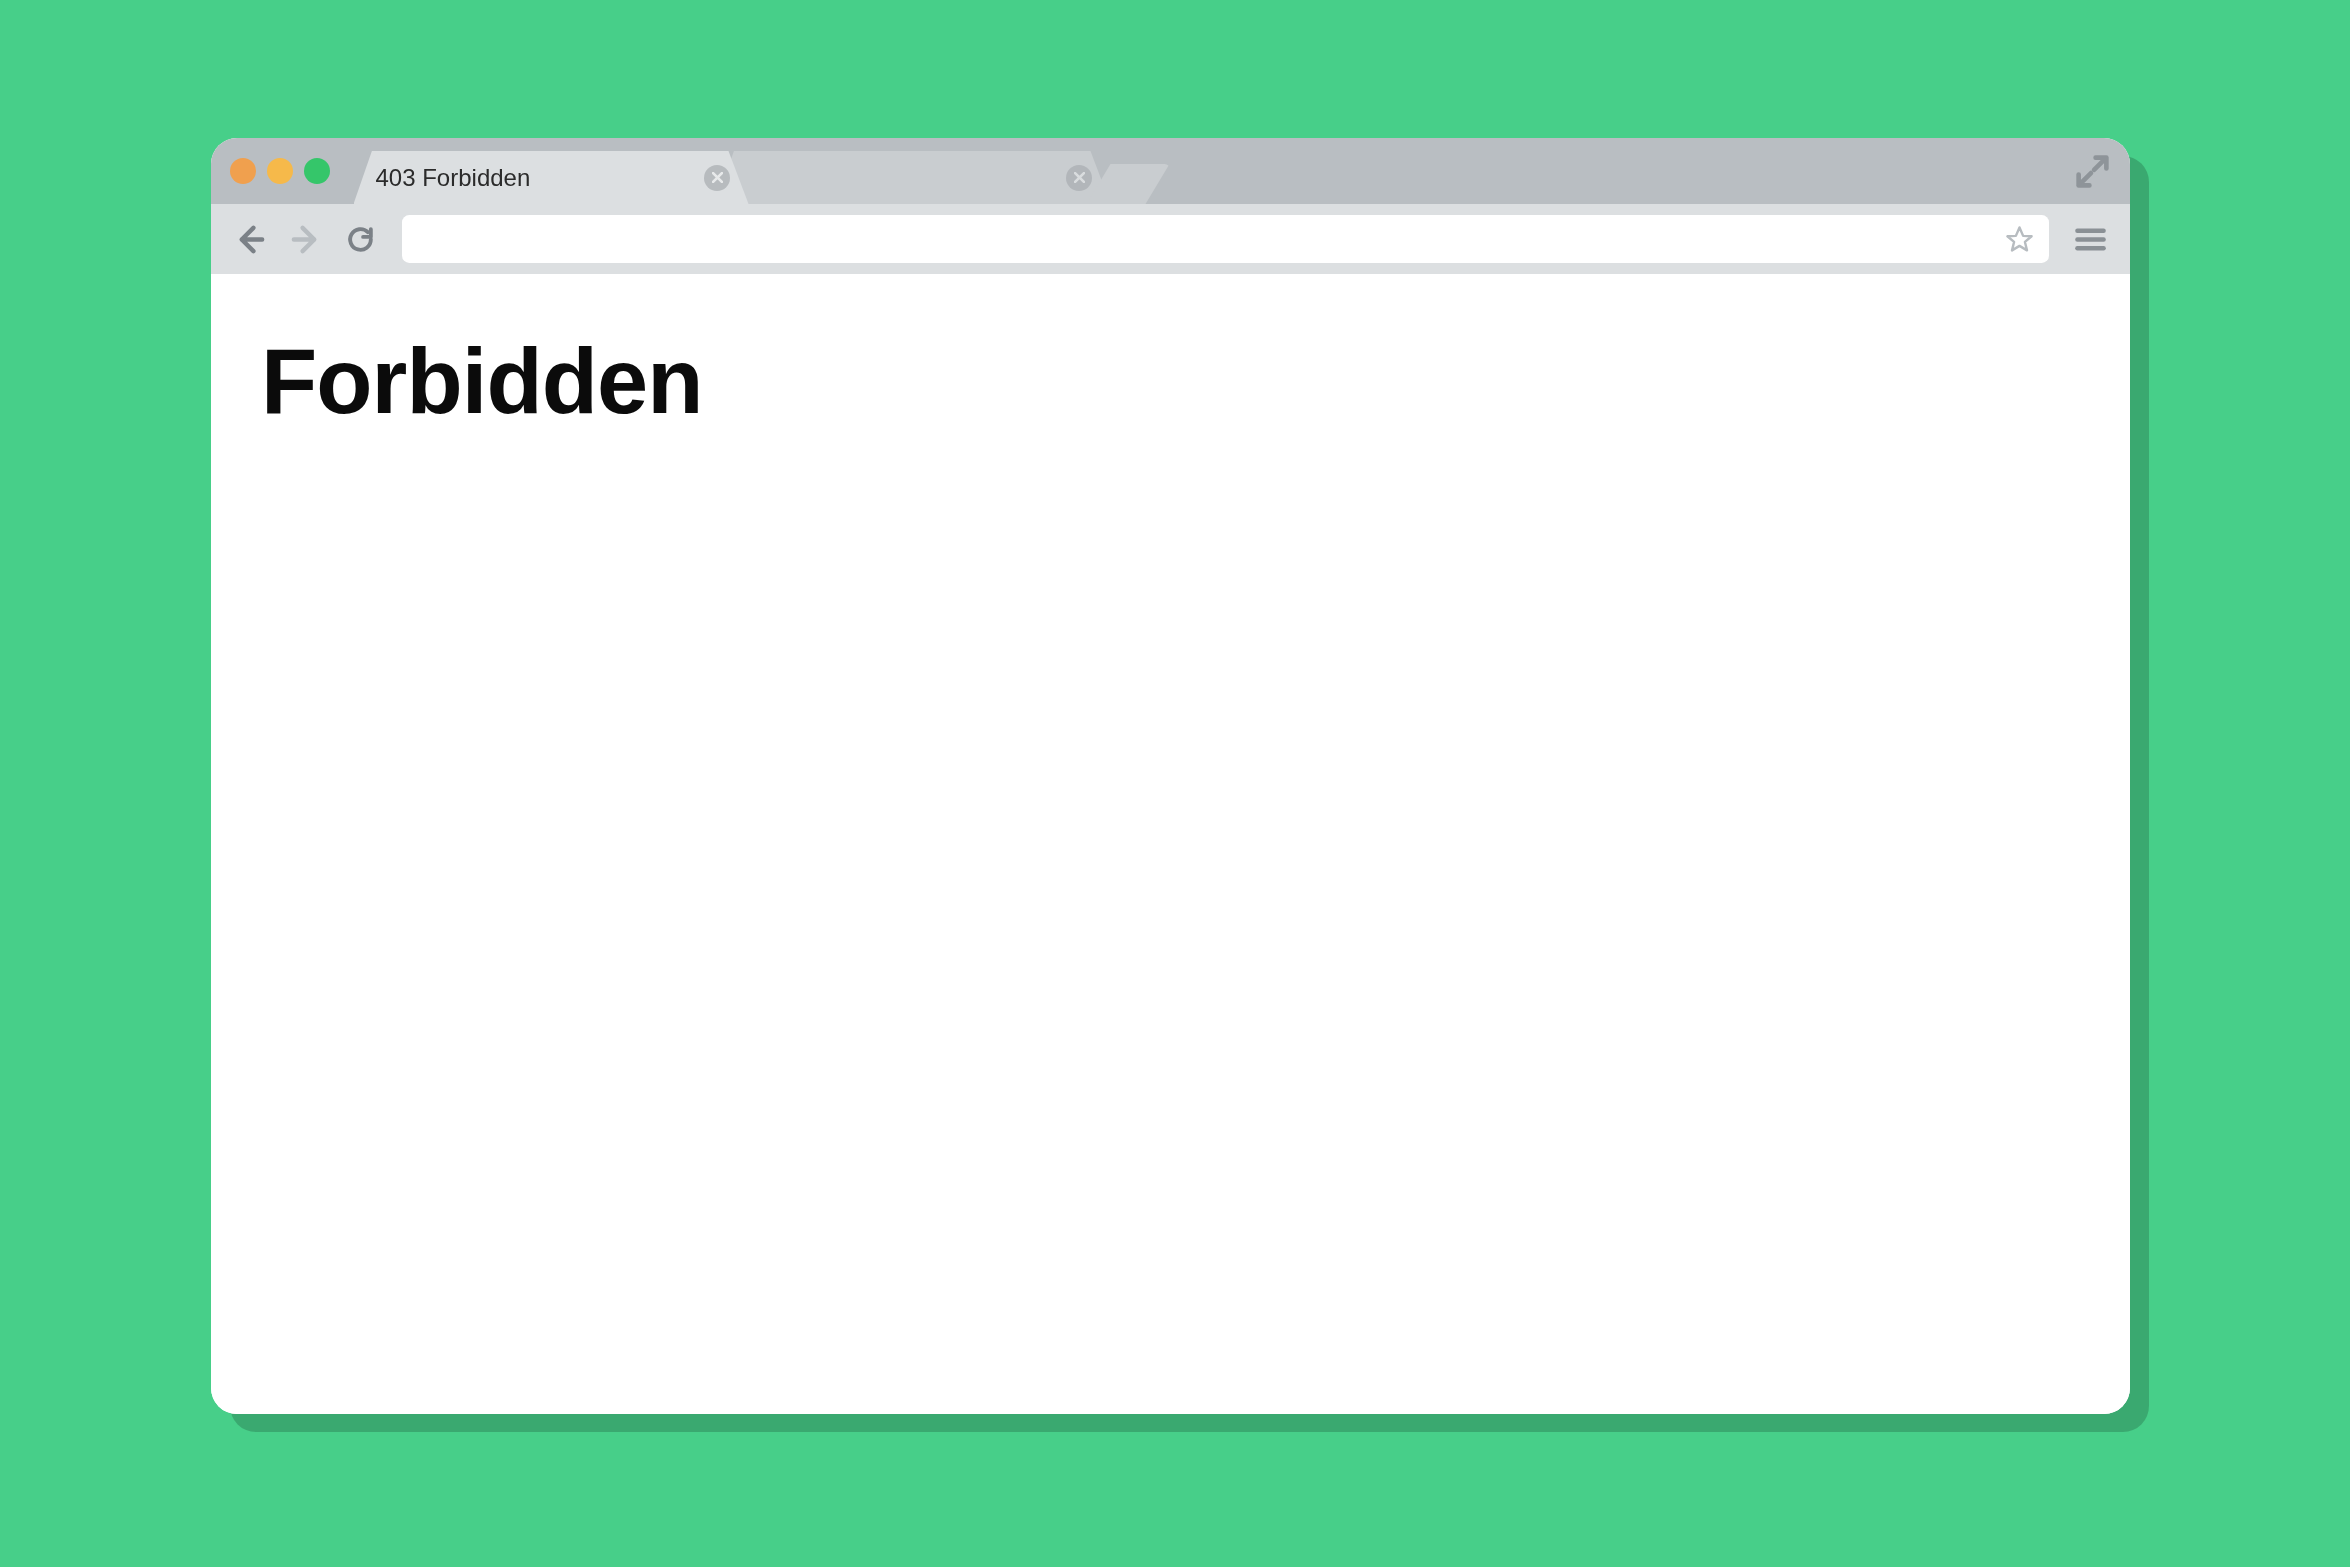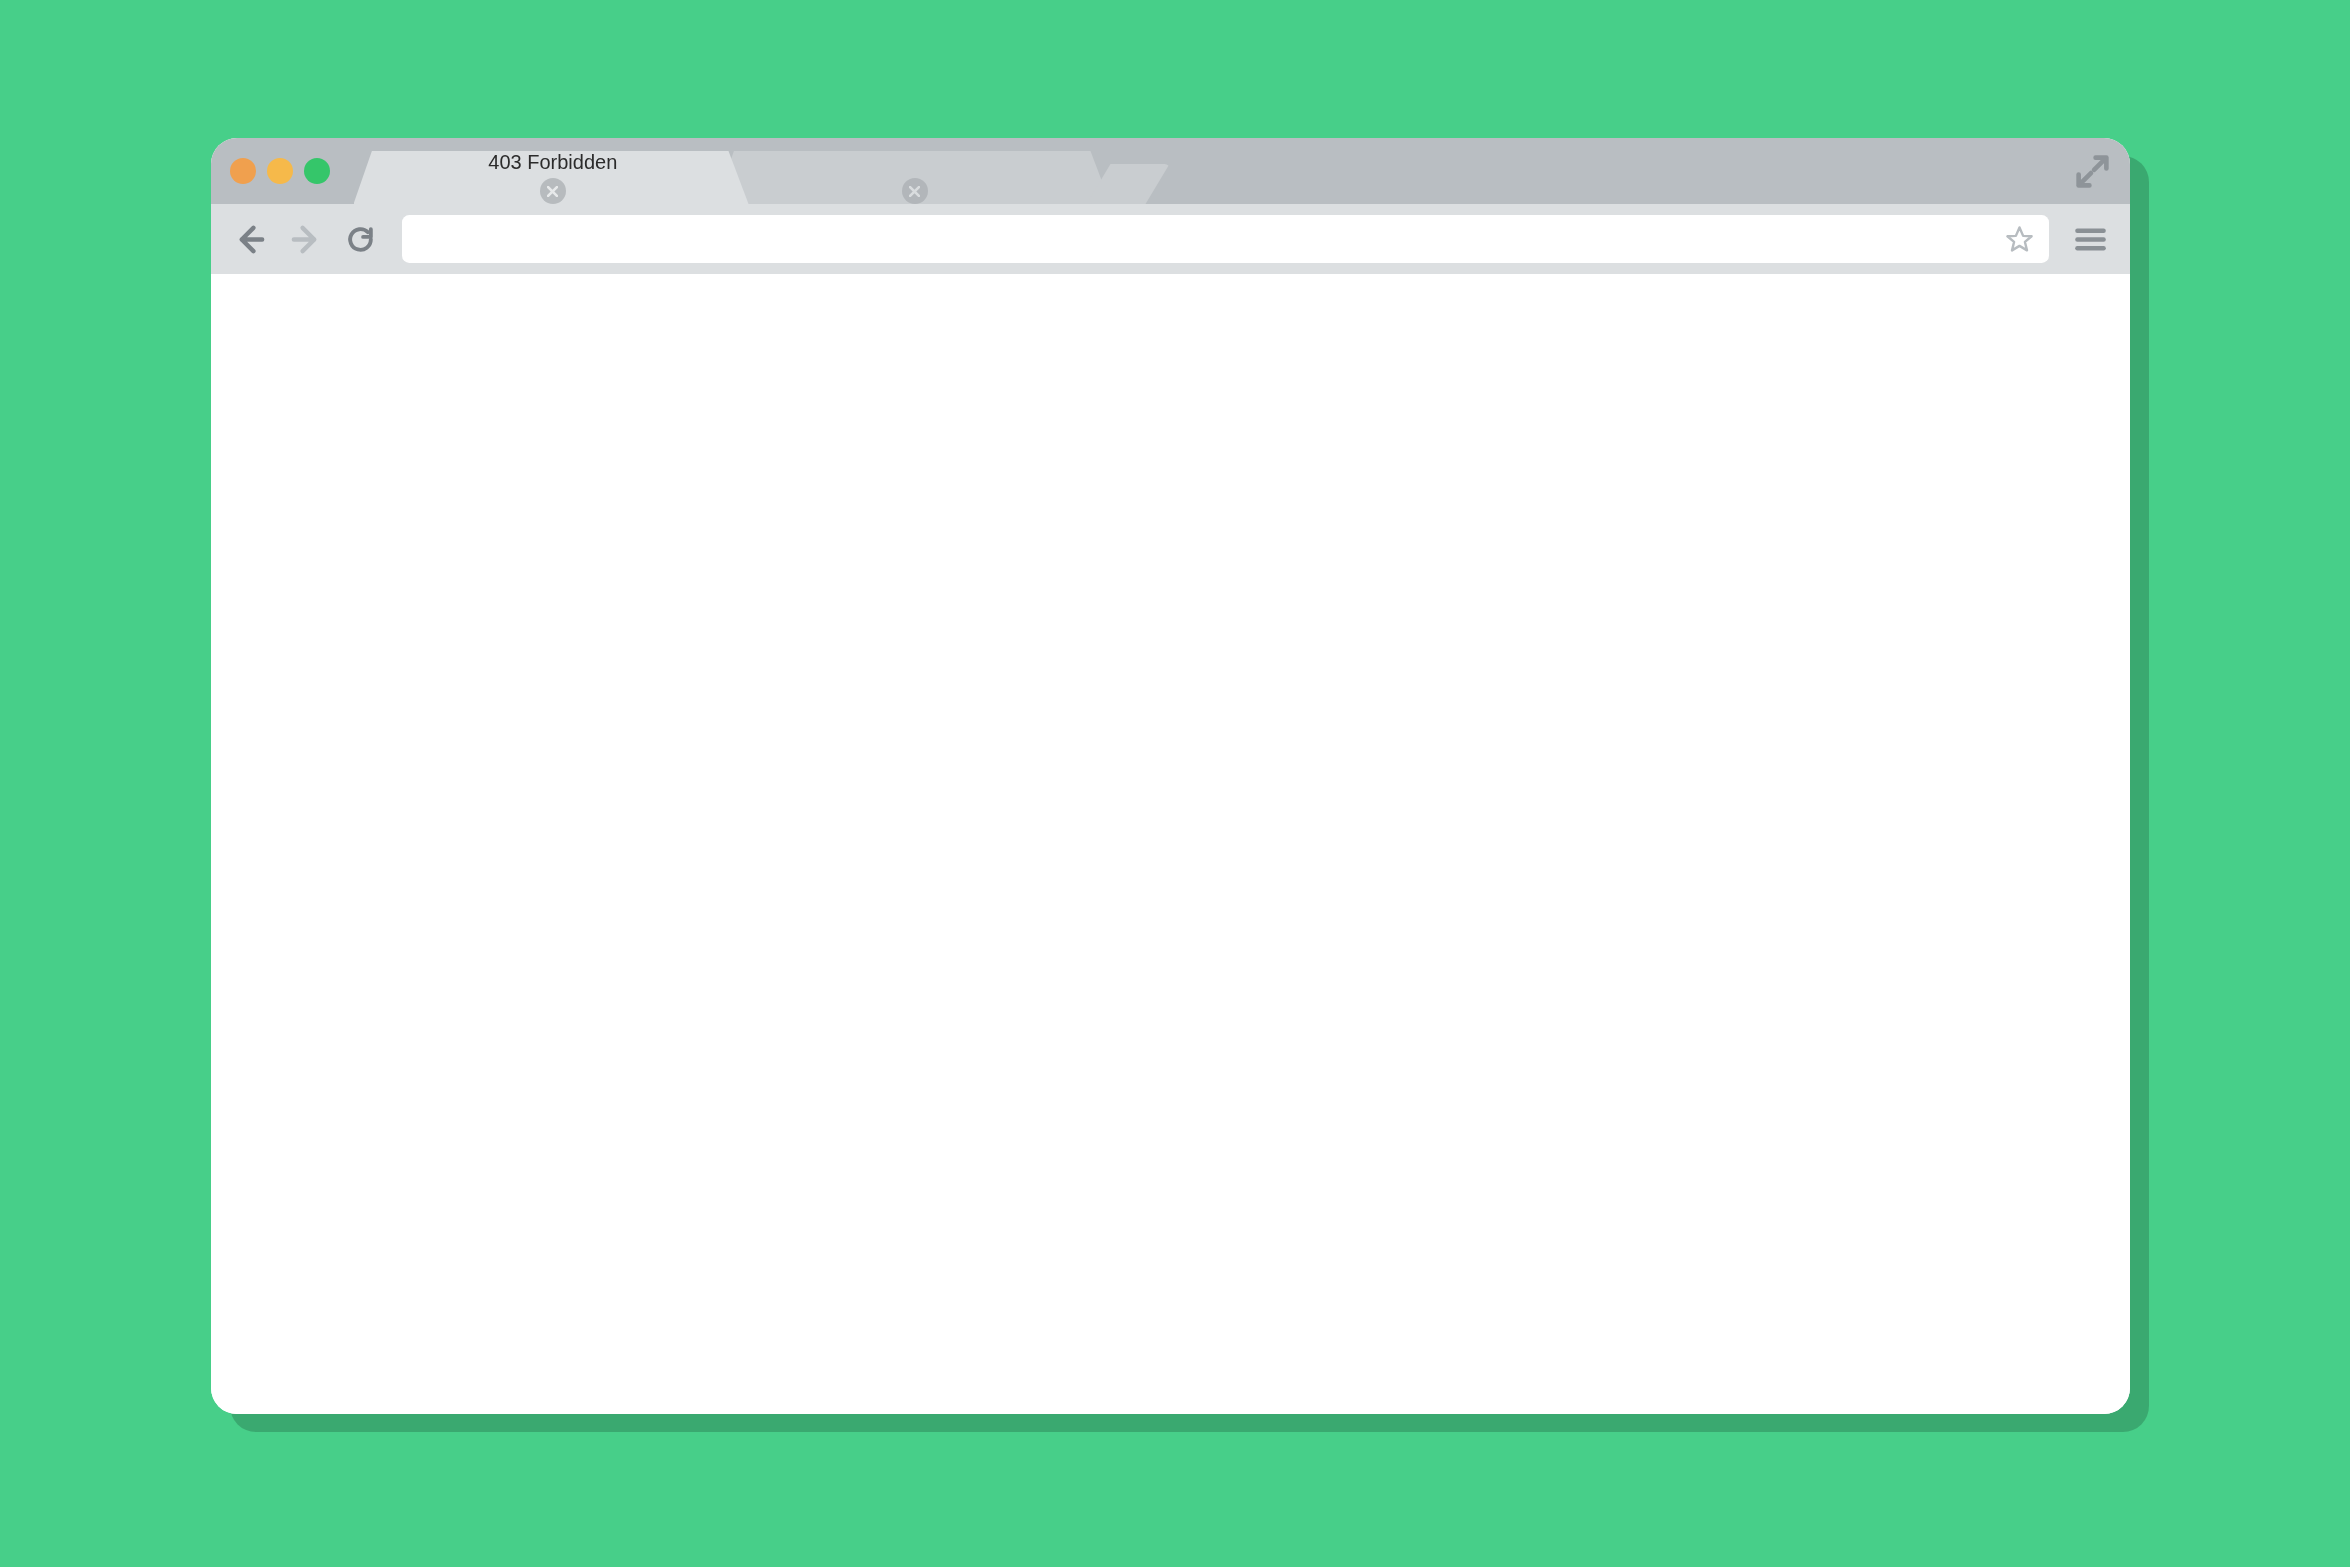--- a/index.html
+++ b/index.html
@@ -75,23 +75,22 @@
     height: 53px;
     min-width: 395px;
     background: #dcdfe1;
     border-top-left-radius: 9.2px;
     border-top-right-radius: 9.2px;
     display: flex;
     align-items: center;
     padding: 0 18.4px 0 22px;
     margin-top: 13px;
     color: #2b2b2b;
-    font-size: 20px;
+    font-size: 24px;
     clip-path: polygon(18.4px 0, calc(100% - 20px) 0, 100% 100%, 0 100%);
-    flex-direction: column;
   }
   .tab.inactive {
     background: #c9cdd0;
     min-width: 395px;
     color: transparent;
     margin-left: -33px;
     z-index: 0;
   }
   .tab.active { z-index: 2; }
   .tab .tab-title { flex: 1; }
@@ -282,17 +281,18 @@
       <div class="hamburger">
         <svg viewBox="0 0 24 24" width="35" height="35">
           <line x1="3" y1="6" x2="21" y2="6" stroke="currentColor" stroke-width="3" stroke-linecap="round"></line>
           <line x1="3" y1="12" x2="21" y2="12" stroke="currentColor" stroke-width="3" stroke-linecap="round"></line>
           <line x1="3" y1="18" x2="21" y2="18" stroke="currentColor" stroke-width="3" stroke-linecap="round"></line>
         </svg>
       </div>
     </div>
 
     <div class="viewport">
+      <h1 class="err-title">Forbidden</h1>
     </div>
 
   </div>
 </div>
 
 
 </body></html>

